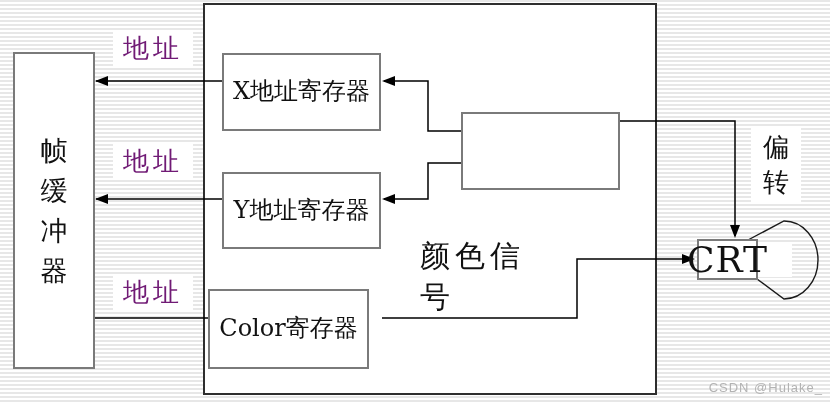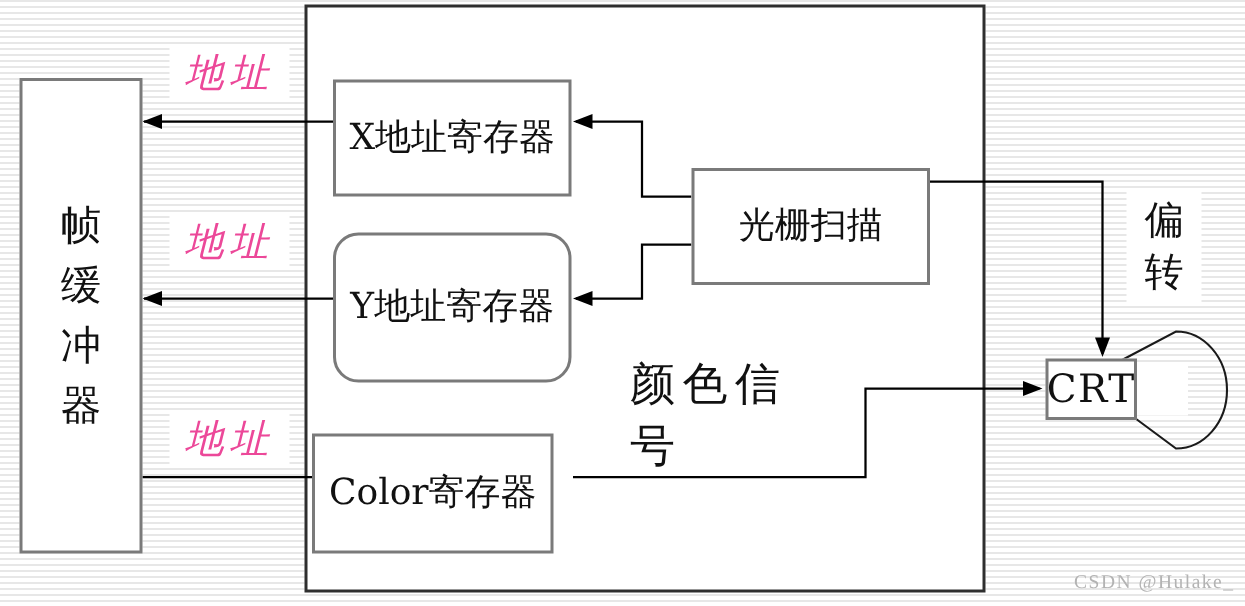--- a/index.html
+++ b/index.html
@@ -11,40 +11,40 @@
   .abs{position:absolute;box-sizing:border-box;}
   .outer-box{left:203px;top:3px;width:454px;height:392px;
     background:#ffffff;border:2px solid #2e2e2e;}
   .node{background:#ffffff;border:2px solid #7a7a7a;
     display:flex;align-items:center;justify-content:center;
     color:#111;font-size:24px;text-align:center;line-height:1.3;margin-top:10px;}
   .fb{left:13px;top:42px;width:82px;height:317px;
     flex-direction:column;gap:13px;font-size:27px;}
   .fb span{display:block;line-height:1;}
   .xreg{left:222px;top:43px;width:159px;height:78px;}
-  .yreg{left:222px;top:145px;width:159px;height:100px;border-radius:17px;}
+  .yreg{left:222px;top:162px;width:159px;height:77px;}
   .creg{left:208px;top:279px;width:161px;height:80px;}
   .raster{left:461px;top:102px;width:159px;height:78px;flex-direction:column;}
   .crt-halo{left:698px;top:242px;width:94px;height:35px;background:#ffffff;}
   .crt{left:697px;top:239px;width:61px;height:41px;background:#ffffff;
     border:2px solid #7a7a7a;display:flex;align-items:center;justify-content:center;
-    font-size:26px;color:#111;letter-spacing:1px;}
-  .edge-label{background:#ffffff;color:#ec4899;font-size:26px;
-    display:flex;align-items:center;justify-content:center;letter-spacing:4px;font-style:italic;}
+    font-size:36px;color:#111;letter-spacing:1px;}
+  .edge-label{background:#ffffff;color:#701a75;font-size:26px;
+    display:flex;align-items:center;justify-content:center;letter-spacing:4px;}
   .addr1{left:113px;top:30px;width:80px;height:37px;}
   .addr2{left:113px;top:143px;width:80px;height:37px;}
   .addr3{left:113px;top:274px;width:80px;height:37px;}
   .color-signal{left:420px;top:260px;width:118px;height:34px;
     background:transparent;font-size:30px;color:#111;letter-spacing:5px;
     display:flex;align-items:center;justify-content:center;}
   .deflect{left:751px;top:127px;width:50px;height:76px;background:#ffffff;
     display:flex;flex-direction:column;align-items:center;justify-content:center;
     font-size:26px;color:#111;line-height:35px;}
   .watermark{left:623px;top:380px;width:200px;height:18px;
-    font-family:Liberation Serif, serif;font-size:13px;
+    font-family:Liberation Sans, sans-serif;font-size:13px;
     color:#b3b3b3;text-align:right;letter-spacing:1px;}
   svg.wires{position:absolute;left:0;top:0;width:830px;height:404px;}
 </style>
 </head>
 <body>
 
 <div id="canvas">
 
   <div class="abs outer-box"></div>
 
@@ -83,21 +83,20 @@
     <span>X地址寄存器</span>
   </div>
   <div class="abs node yreg">
     <span>Y地址寄存器</span>
   </div>
   <div class="abs node creg">
     <span>Color寄存器</span>
   </div>
 
   <div class="abs node raster">
-    <span>光栅扫描</span>
   </div>
 
   <div class="abs crt">
     <span>CRT</span>
   </div>
 
   <div class="abs edge-label addr1">地址</div>
   <div class="abs edge-label addr2">地址</div>
   <div class="abs edge-label addr3">地址</div>
   <div class="abs color-signal">颜色信号</div>

